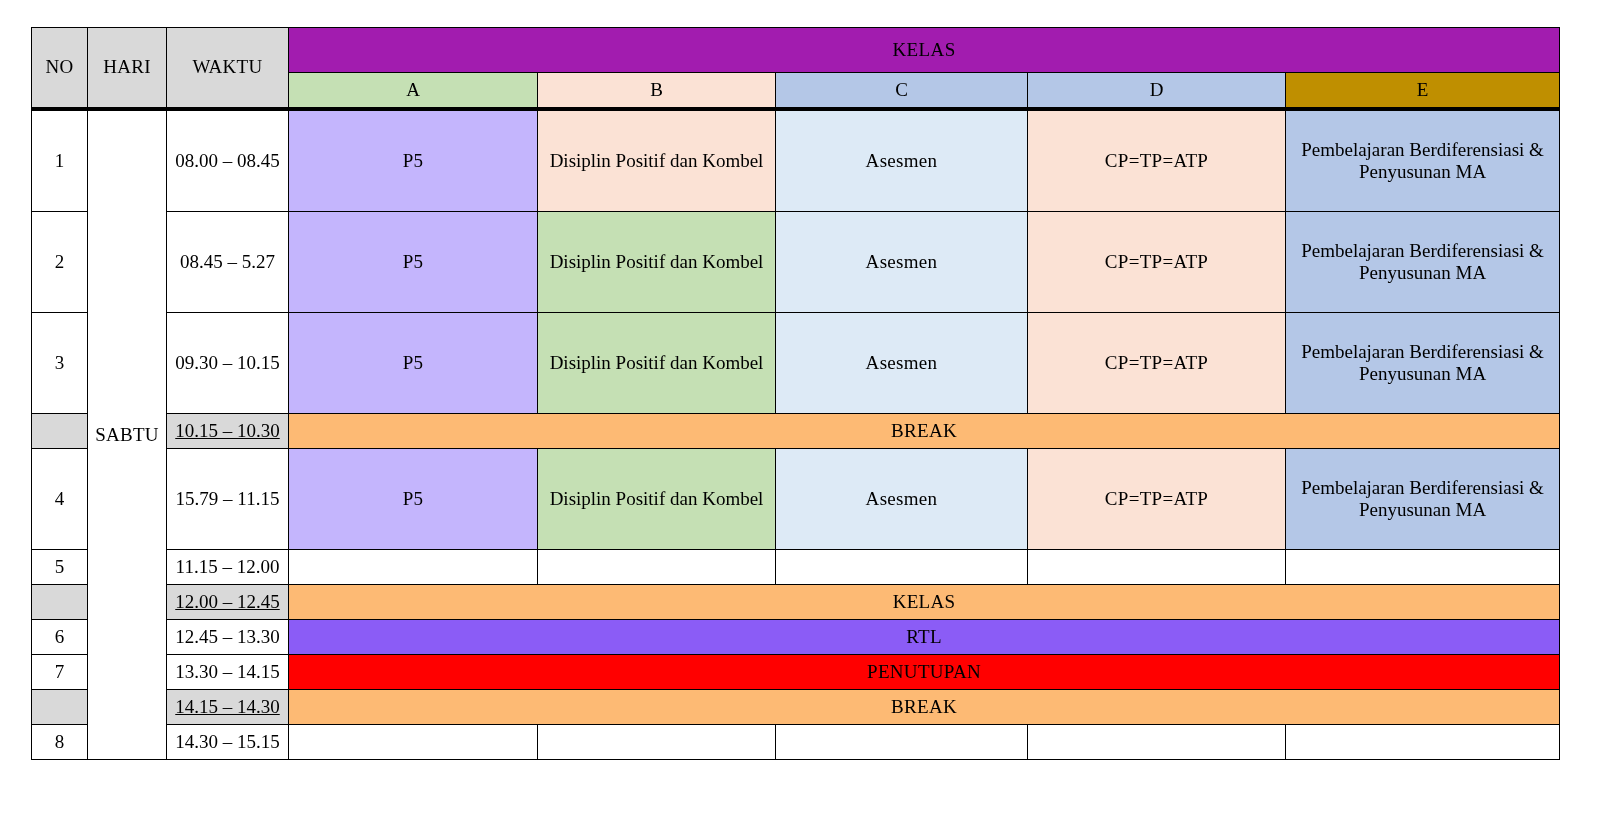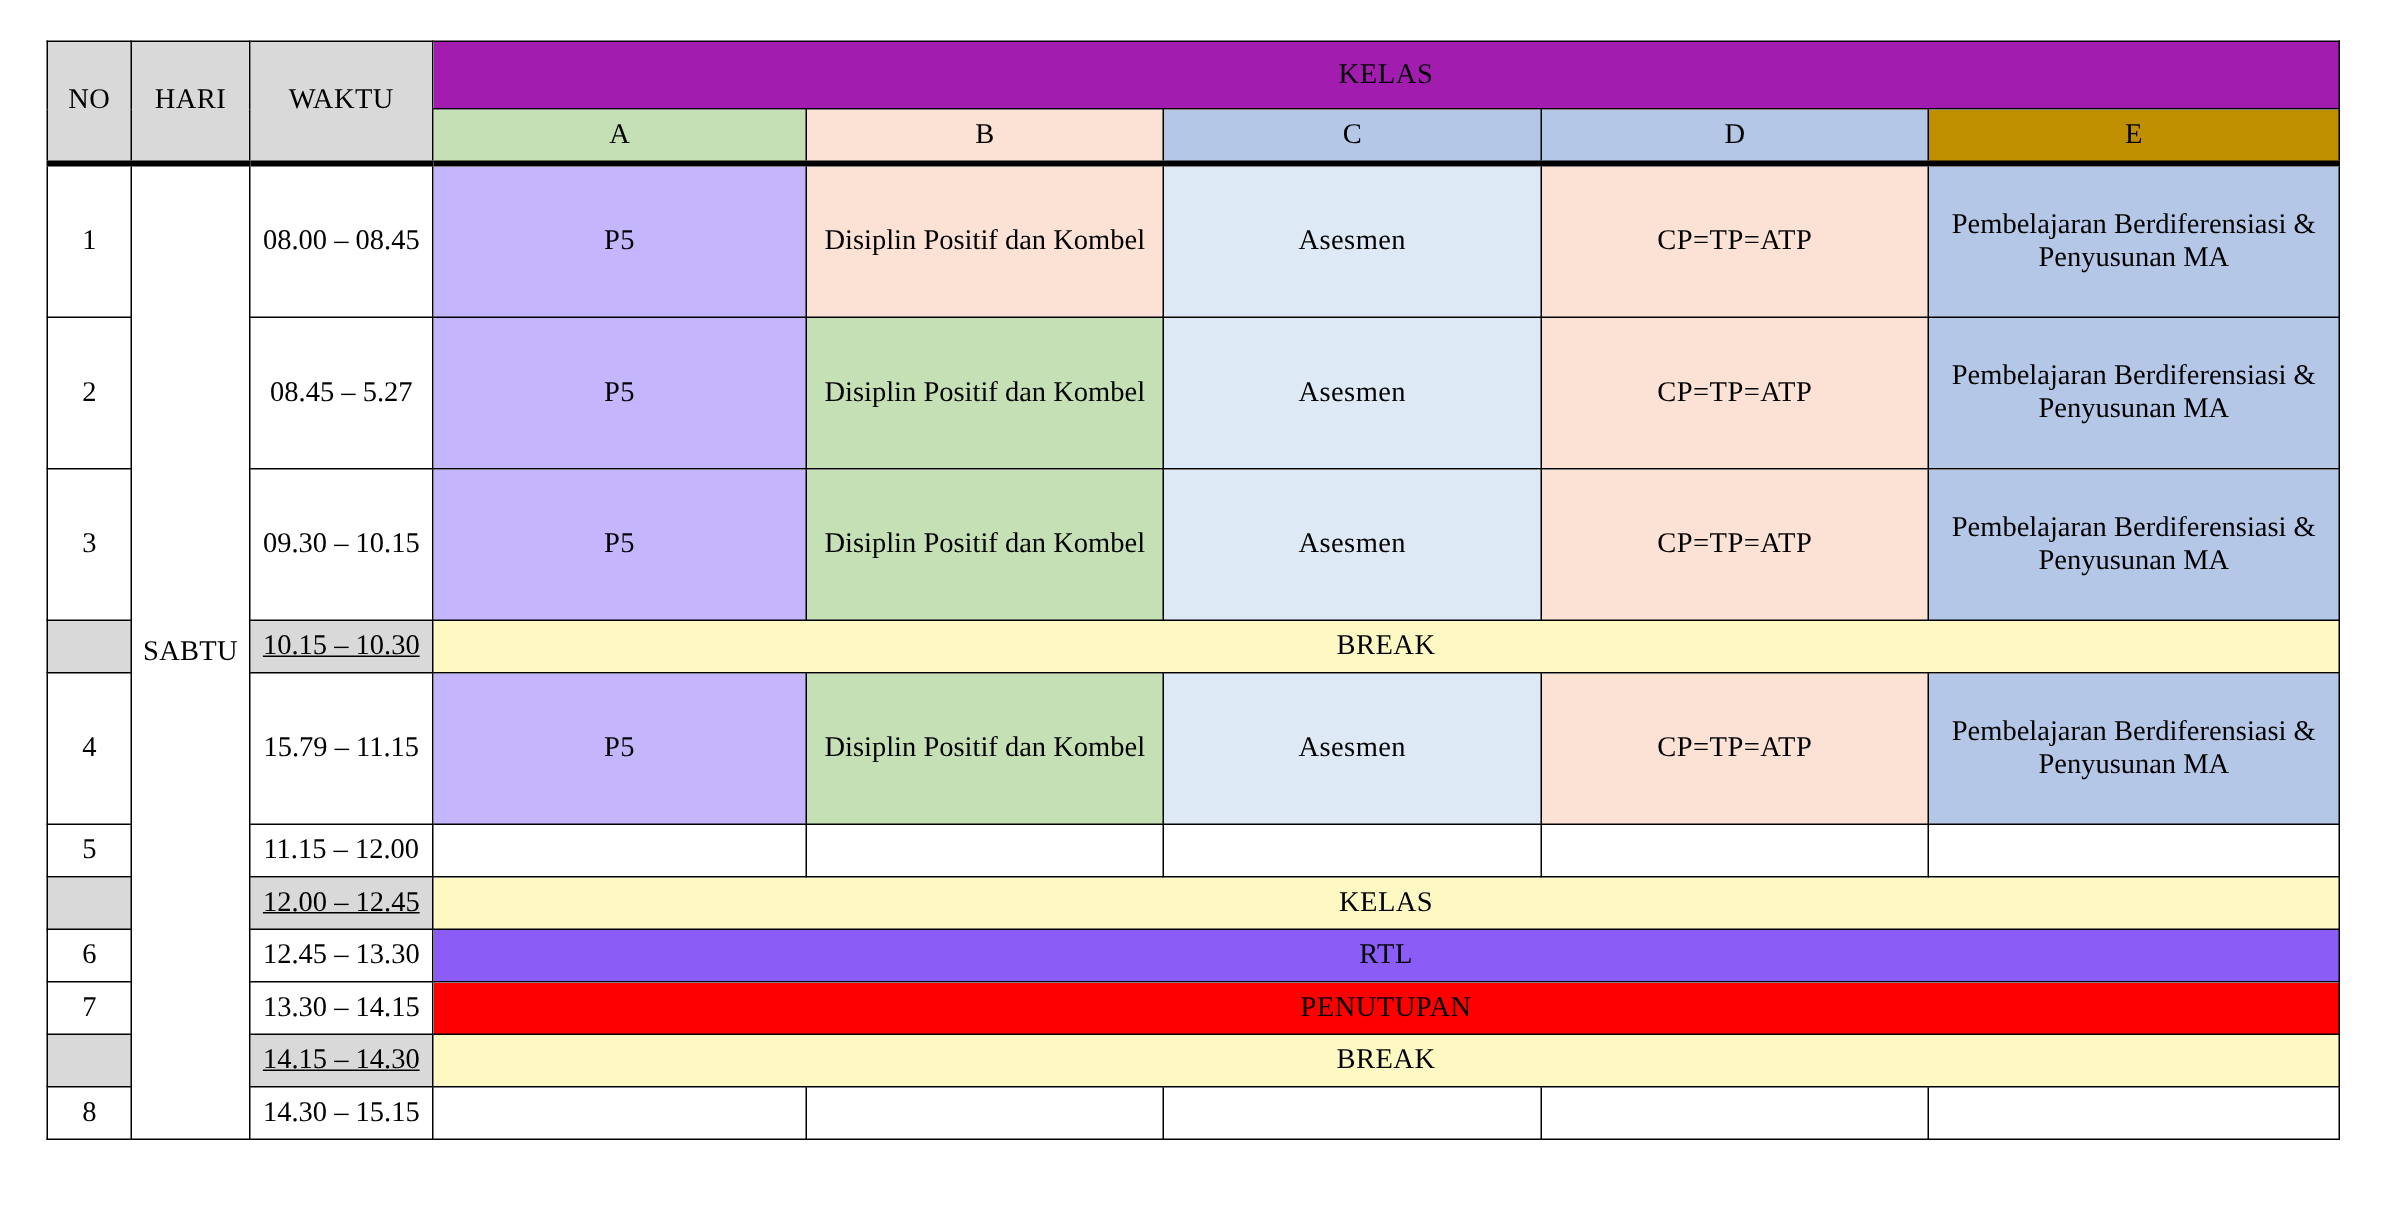--- a/index.html
+++ b/index.html
@@ -113,21 +113,21 @@
 
   .r-tall  { height: 100px; }
   .r-short { height: 34px; }
 
   .cell-gold  { background: #c4b5fd; }
   .cell-green { background: #c5e0b4; }
   .cell-ltblue{ background: #ddeaf6; }
   .cell-peach { background: #fbe2d5; }
   .cell-blue  { background: #b4c7e7; }
   .cell-white { background: #ffffff; }
-  .cell-gray  { background: #fef9c3; }
+  .cell-gray  { background: #fdba74; }
   .cell-yellow{ background: #8b5cf6; }
   .cell-red   { background: #ff0000; }
 
   .span-cell {
     font-size: 20px;
     letter-spacing: 0.3px;
   }
   .wrap-cell {
     font-size: 18px;
     line-height: 1.3;

